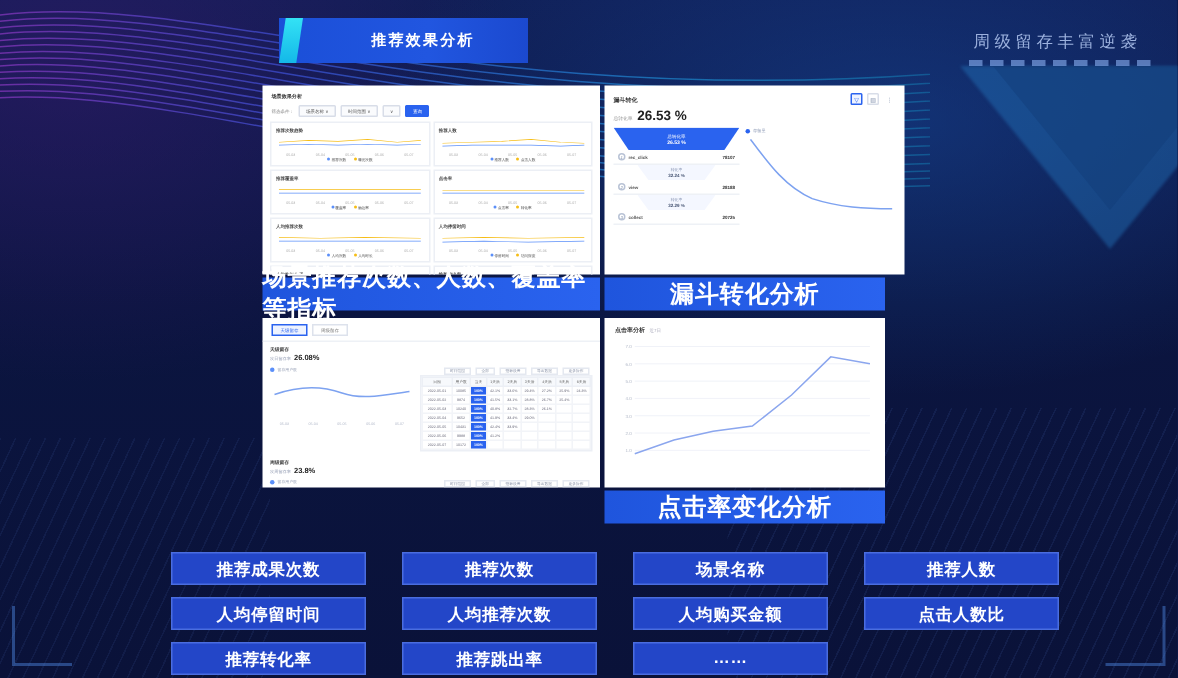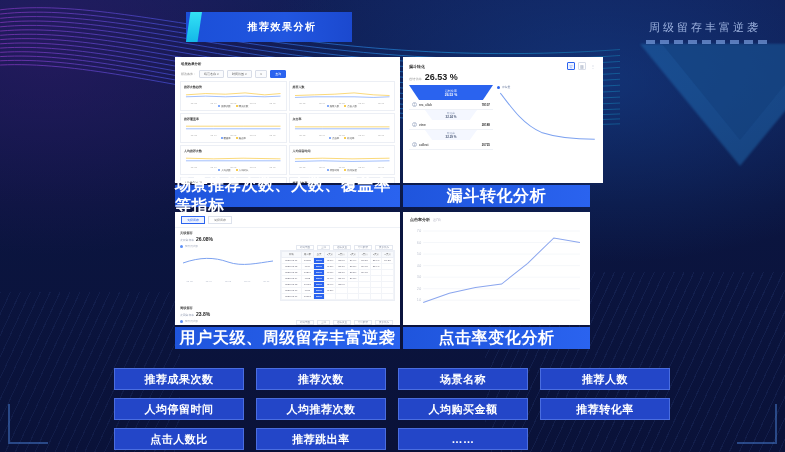--- a/index.html
+++ b/index.html
@@ -202,21 +202,21 @@
   
   .c4-head { display:flex; gap:3px; align-items:baseline; padding:5px 6px 2px 7px; }
   .c4-title { font-size:4px; color:#333; font-weight:bold; }
   .c4-sub { font-size:3px; color:#aab; }
   .c4-plot { padding:2px 6px 4px 4px; }
   .c4-svg { width:100%; height:86px; }
 
   
   .tags {
     position:absolute; left:114px; top:368px;
-    display:grid; grid-template-columns:repeat(4,130px); gap:8px 12px;
+    display:grid; grid-template-columns:repeat(4,130px); gap:8px 24px;
   }
   .tag {
     height:22px; background:#2346c8;
     border:1px solid #4a6de0;
     color:#fff; font-size:11px; font-weight:bold; letter-spacing:.5px;
     display:flex; align-items:center; justify-content:center;
   }
 </style>
 </head>
 <body>
@@ -667,29 +667,28 @@
             <text x="14" y="17.73846153846154" text-anchor="end" font-size="3" fill="#b3bac9">6.0</text>
             <text x="14" y="6.2" text-anchor="end" font-size="3" fill="#b3bac9">7.0</text>
           </g>
         <polyline id="ctr-line" fill="none" stroke="#8ba6ee" stroke-width="1" points="16,76.53846153846153 41.83333333333333,67.30769230769229 67.66666666666666,61.53846153846154 93.5,58.07692307692308 119.33333333333333,37.30769230769231 145.16666666666669,11.923076923076916 171,16.53846153846154"></polyline>
       </svg>
     </div>
   </div>
 
   <div class="card-label lbl1">场景推荐次数、人数、覆盖率等指标</div>
   <div class="card-label lbl2">漏斗转化分析</div>
-  <div class="card-label lbl3">用户天级、周级留存丰富逆袭</div>
   <div class="card-label lbl4">点击率变化分析</div>
 </div>
 
 <div class="tags">
   <div class="tag">推荐成果次数</div>
   <div class="tag">推荐次数</div>
   <div class="tag">场景名称</div>
   <div class="tag">推荐人数</div>
   <div class="tag">人均停留时间</div>
   <div class="tag">人均推荐次数</div>
   <div class="tag">人均购买金额</div>
+  <div class="tag">点击人数比</div>
   <div class="tag">推荐转化率</div>
-  <div class="tag">点击人数比</div>
   <div class="tag">推荐跳出率</div>
   <div class="tag">……</div>
 </div>
 
 </body></html>

